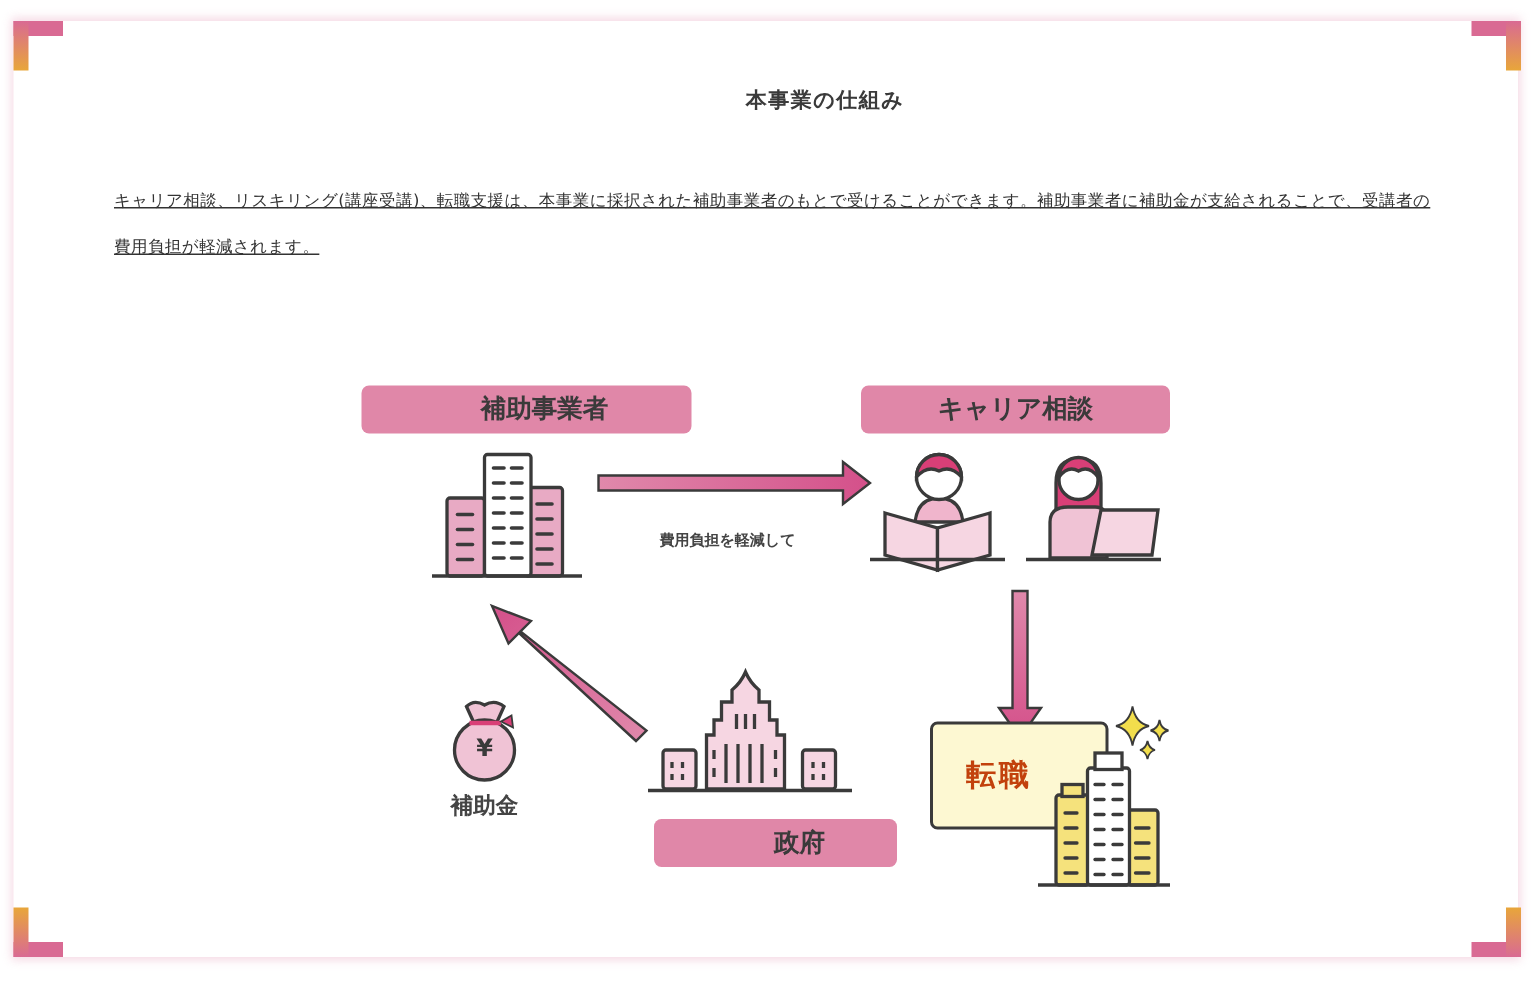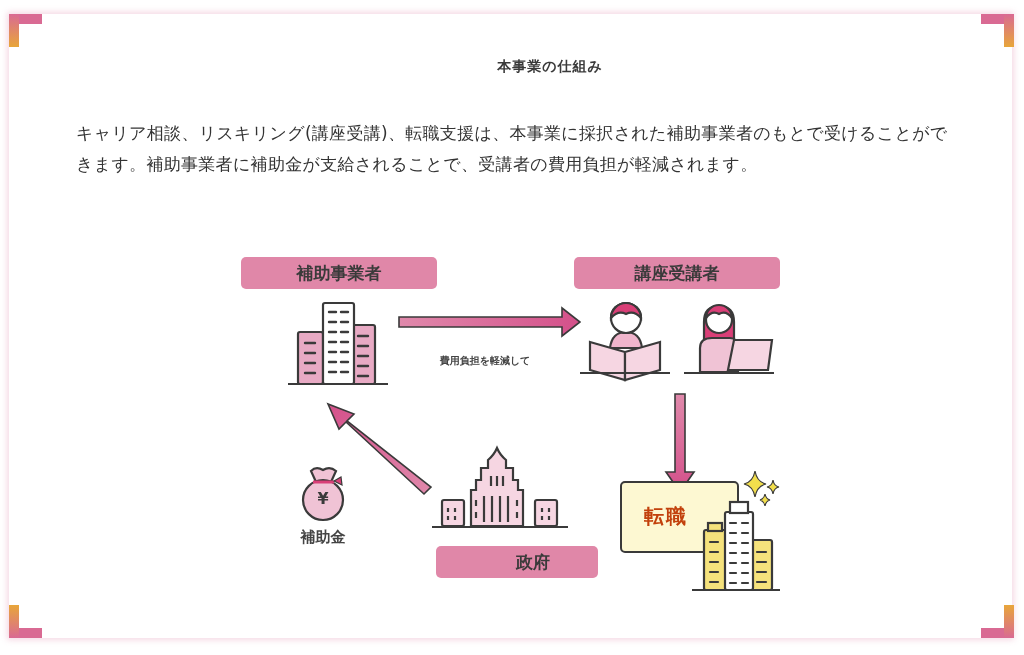--- a/index.html
+++ b/index.html
@@ -27,21 +27,21 @@
   .c-br { left:981px; top:605px; }
   .c-br .h { right:0; bottom:0; background:#d96a93; }
   .c-br .v { right:0; bottom:0; background:linear-gradient(#e8a63a,#d96a93); }
 
   .title {
     position:absolute; left:0; width:1024px; top:58px; text-align:center;
     font-size:14px; font-weight:bold; color:#3a3a3a; letter-spacing:1px;padding-left:38px;
   }
   .body-text {
     position:absolute; left:76px; top:118px; width:880px;
-    font-size:17px; line-height:31px; color:#333333; letter-spacing:0.3px;
+    font-size:11px; line-height:31px; color:#333333; letter-spacing:0.3px;text-decoration:underline;
   }
   .label-box {
     position:absolute; height:32px; background:#e087a8; border-radius:5px;
     color:#3a3a3a; font-size:17px; font-weight:bold; text-align:center; line-height:32px;
   }
   .caption {
     position:absolute; color:#444; font-size:10px; font-weight:bold; text-align:center; line-height:23px;
   }
   svg { position:absolute; left:0; top:0; }
 </style>
@@ -212,22 +212,22 @@
       <line x1="448" y1="516" x2="448" y2="520"></line>
         <line x1="455" y1="516" x2="455" y2="520"></line>
       <line x1="542" y1="508" x2="542" y2="512"></line>
         <line x1="549" y1="508" x2="549" y2="512"></line>
       <line x1="542" y1="516" x2="542" y2="520"></line>
         <line x1="549" y1="516" x2="549" y2="520"></line>
     </g>
   </g>
 </svg>
 
-<div class="label-box" style="left:241px; top:257px; width:196px;">補助事業者</div>
-<div class="label-box" style="left:574px; top:257px; width:206px;">講座受講者</div>
+<div class="label-box" style="left:241px; top:257px; width:196px;padding-left:24px;">補助事業者</div>
+<div class="label-box" style="left:574px; top:257px; width:206px;">キャリア相談</div>
 <div class="label-box" style="left:436px; top:546px; width:130px;padding-left:32px;">政府</div>
 
 <div class="caption" style="left:395px; top:349px; width:180px;">
   <div>費用負担を軽減して</div>
 </div>
 
 <div style="position:absolute; left:311px; top:489px; width:24px; text-align:center; font-size:16px; font-weight:bold; color:#3a3a3a;">¥</div>
 <div class="caption" style="left:288px; top:526px; width:70px; font-size:15px;">補助金</div>
 
 <div style="position:absolute; left:621px; top:503px; width:90px; text-align:center; font-size:20px; font-weight:bold; color:#c2410c; letter-spacing:2px;">転職</div>

